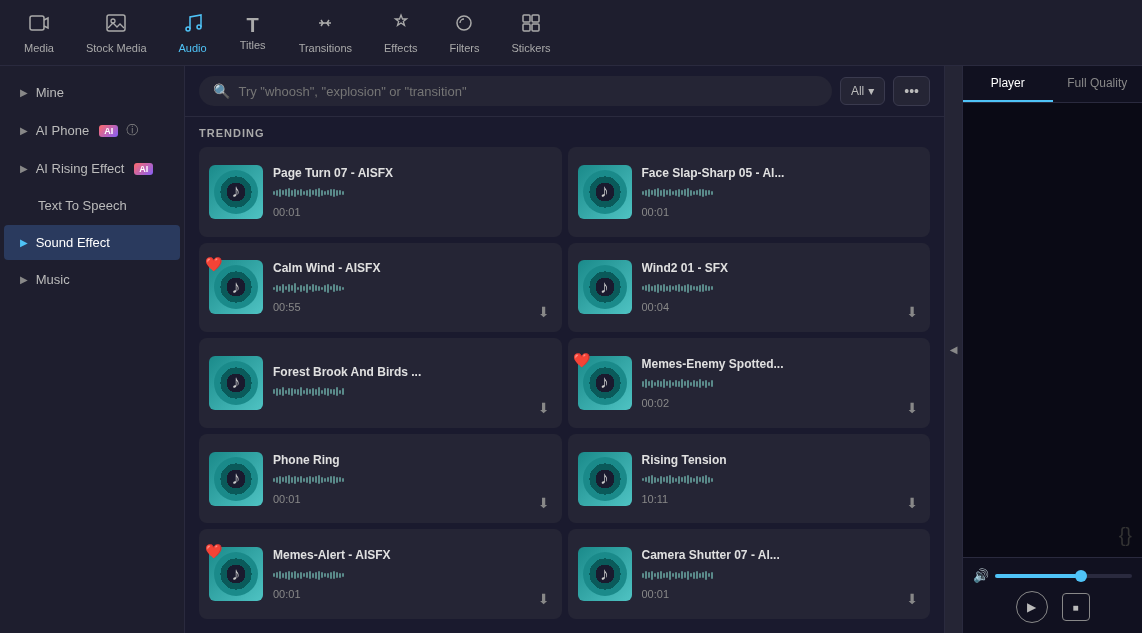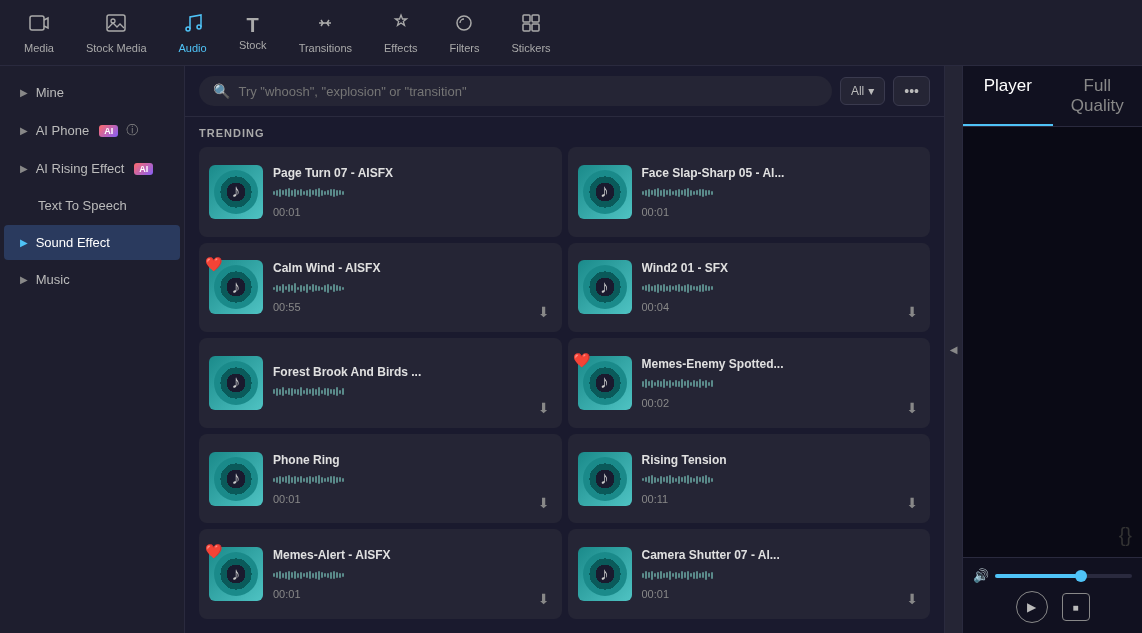--- a/index.html
+++ b/index.html
@@ -274,21 +274,21 @@
       flex-direction: column;
     }
     .player-tabs {
       display: flex;
       border-bottom: 1px solid #2a2a3e;
     }
     .player-tab {
       flex: 1;
       padding: 10px;
       text-align: center;
-      font-size: 17px;
+      font-size: 12px;
       color: #888;
       cursor: pointer;
     }
     .player-tab.active {
       color: #fff;
       border-bottom: 2px solid #4fc3f7;
     }
     .player-video-area {
       flex: 1;
       background: #0a0a15;
@@ -411,21 +411,21 @@
       <svg width="22" height="22" viewBox="0 0 22 22" fill="none">
           <path d="M8 17V5l11-2v12" stroke="#4fc3f7" stroke-width="1.5"></path>
           <circle cx="6" cy="17" r="2" stroke="#4fc3f7" stroke-width="1.5"></circle>
           <circle cx="17" cy="15" r="2" stroke="#4fc3f7" stroke-width="1.5"></circle>
         </svg>
     </span>
     <span class="nav-label" style="color:#4fc3f7">Audio</span>
   </div>
   <div class="nav-item">
     <span class="nav-icon" style="font-size:20px;color:#aaa;font-weight:bold;">T</span>
-    <span class="nav-label">Stock</span>
+    <span class="nav-label">Titles</span>
   </div>
   <div class="nav-item">
     <span class="nav-icon">
       <svg width="22" height="22" viewBox="0 0 22 22" fill="none">
           <path d="M5 11h4l-2-3m2 3l-2 3" stroke="#aaa" stroke-width="1.5"></path>
           <path d="M17 11h-4l2-3m-2 3l2 3" stroke="#aaa" stroke-width="1.5"></path>
           <path d="M9 11h4" stroke="#aaa" stroke-width="1.5"></path>
         </svg>
     </span>
     <span class="nav-label">Transitions</span>
@@ -806,21 +806,21 @@
               <div class="wave-bar" style="height: 9px;"></div>
               <div class="wave-bar" style="height: 6px;"></div>
               <div class="wave-bar" style="height: 4px;"></div>
               <div class="wave-bar" style="height: 8px;"></div>
               <div class="wave-bar" style="height: 5px;"></div>
               <div class="wave-bar" style="height: 7px;"></div>
               <div class="wave-bar" style="height: 9px;"></div>
               <div class="wave-bar" style="height: 6px;"></div>
               <div class="wave-bar" style="height: 4px;"></div>
             </div>
-            <div class="audio-duration">00:11</div>
+            <div class="audio-duration">10:11</div>
           </div>
           <span class="download-btn">⬇</span>
         </div>
         <div class="audio-card">
           <div class="audio-thumb">
             <span class="heart-badge">❤️</span>
             <div class="audio-thumb-vinyl">
               <span class="music-note">♪</span>
             </div>
           </div>

